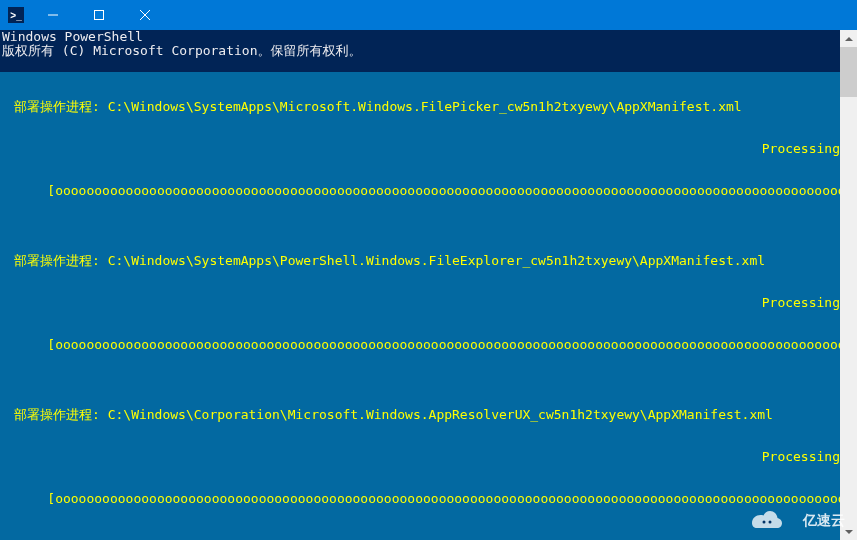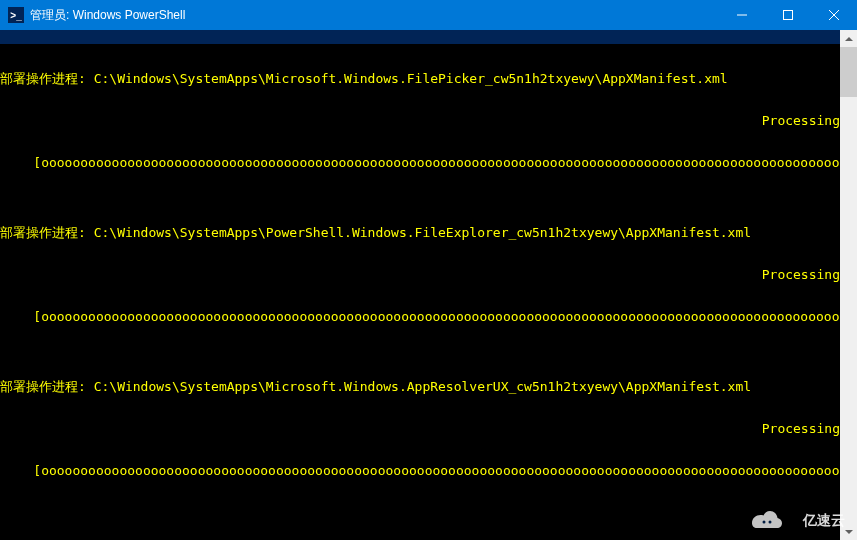--- a/index.html
+++ b/index.html
@@ -117,23 +117,24 @@
     .header-line {
       color: #eeedf0;
       white-space: pre;
       line-height: 14px;
       padding-left: 2px;
     }
     .blank-line {
       height: 14px;
     }
     .deploy-block {
-      background: #000000;
+      background: #0369a1;
       line-height: 14px;
       white-space: pre;
+      padding-left: 14px;
     }
     .deploy-label {
       color: #ffff00;
     }
     .deploy-path {
       color: #ffff00;
     }
     .processing {
       color: #ffff00;
       padding-left: 2px;
@@ -169,21 +170,20 @@
       margin-left: 15px;
     }
   </style>
 </head>
 <body>
 
 <div class="titlebar">
   <div class="titlebar-icon">
     <span>&gt;_</span>
   </div>
-  <div class="titlebar-title">管理员: Windows PowerShell</div>
   <div class="titlebar-controls">
     <div class="titlebar-btn">
       <svg width="10" height="10" viewBox="0 0 10 10">
           <line x1="0" y1="5" x2="10" y2="5"></line>
         </svg>
     </div>
     <div class="titlebar-btn">
       <svg width="10" height="10" viewBox="0 0 10 10">
           <rect x="0.5" y="0.5" width="9" height="9"></rect>
         </svg>
@@ -191,34 +191,36 @@
     <div class="titlebar-btn">
       <svg width="10" height="10" viewBox="0 0 10 10">
           <line x1="0" y1="0" x2="10" y2="10"></line>
           <line x1="10" y1="0" x2="0" y2="10"></line>
         </svg>
     </div>
   </div>
 </div>
 
 <div class="terminal">
+  <div class="header-line">Windows PowerShell</div>
+  <div class="header-line">版权所有 (C) Microsoft Corporation。保留所有权利。</div>
   <div class="blank-line"></div>
 
   <div class="deploy-block">
     <div><span class="deploy-label">部署操作进程: </span><span class="deploy-path">C:\Windows\SystemApps\Microsoft.Windows.FilePicker_cw5n1h2txyewy\AppXManifest.xml</span></div>
     <div class="processing">    Processing</div>
     <div class="progress">    [oooooooooooooooooooooooooooooooooooooooooooooooooooooooooooooooooooooooooooooooooooooooooooooooooooooooooooooooooo]</div>
   </div>
   <div class="deploy-block">
     <div><span class="deploy-label">部署操作进程: </span><span class="deploy-path">C:\Windows\SystemApps\PowerShell.Windows.FileExplorer_cw5n1h2txyewy\AppXManifest.xml</span></div>
     <div class="processing">    Processing</div>
     <div class="progress">    [ooooooooooooooooooooooooooooooooooooooooooooooooooooooooooooooooooooooooooooooooooooooooooooooooooooooooooo       ]</div>
   </div>
   <div class="deploy-block">
-    <div><span class="deploy-label">部署操作进程: </span><span class="deploy-path">C:\Windows\SystemApps\Microsoft.Windows.AppResolverUX_cw5n1h2txyewy\AppXManifest.xml</span></div>
+    <div><span class="deploy-label">部署操作进程: </span><span class="deploy-path">C:\Windows\Corporation\Microsoft.Windows.AppResolverUX_cw5n1h2txyewy\AppXManifest.xml</span></div>
     <div class="processing">    Processing</div>
     <div class="progress">    [oooooooooooooooooooooooooooooooooooooooooooooooooooooooooooooooooooooooooooooooooooooooooooooooooooooooooooooooooo]</div>
   </div>
   <div class="deploy-block">
     
     
     
   </div>
 </div>
 

